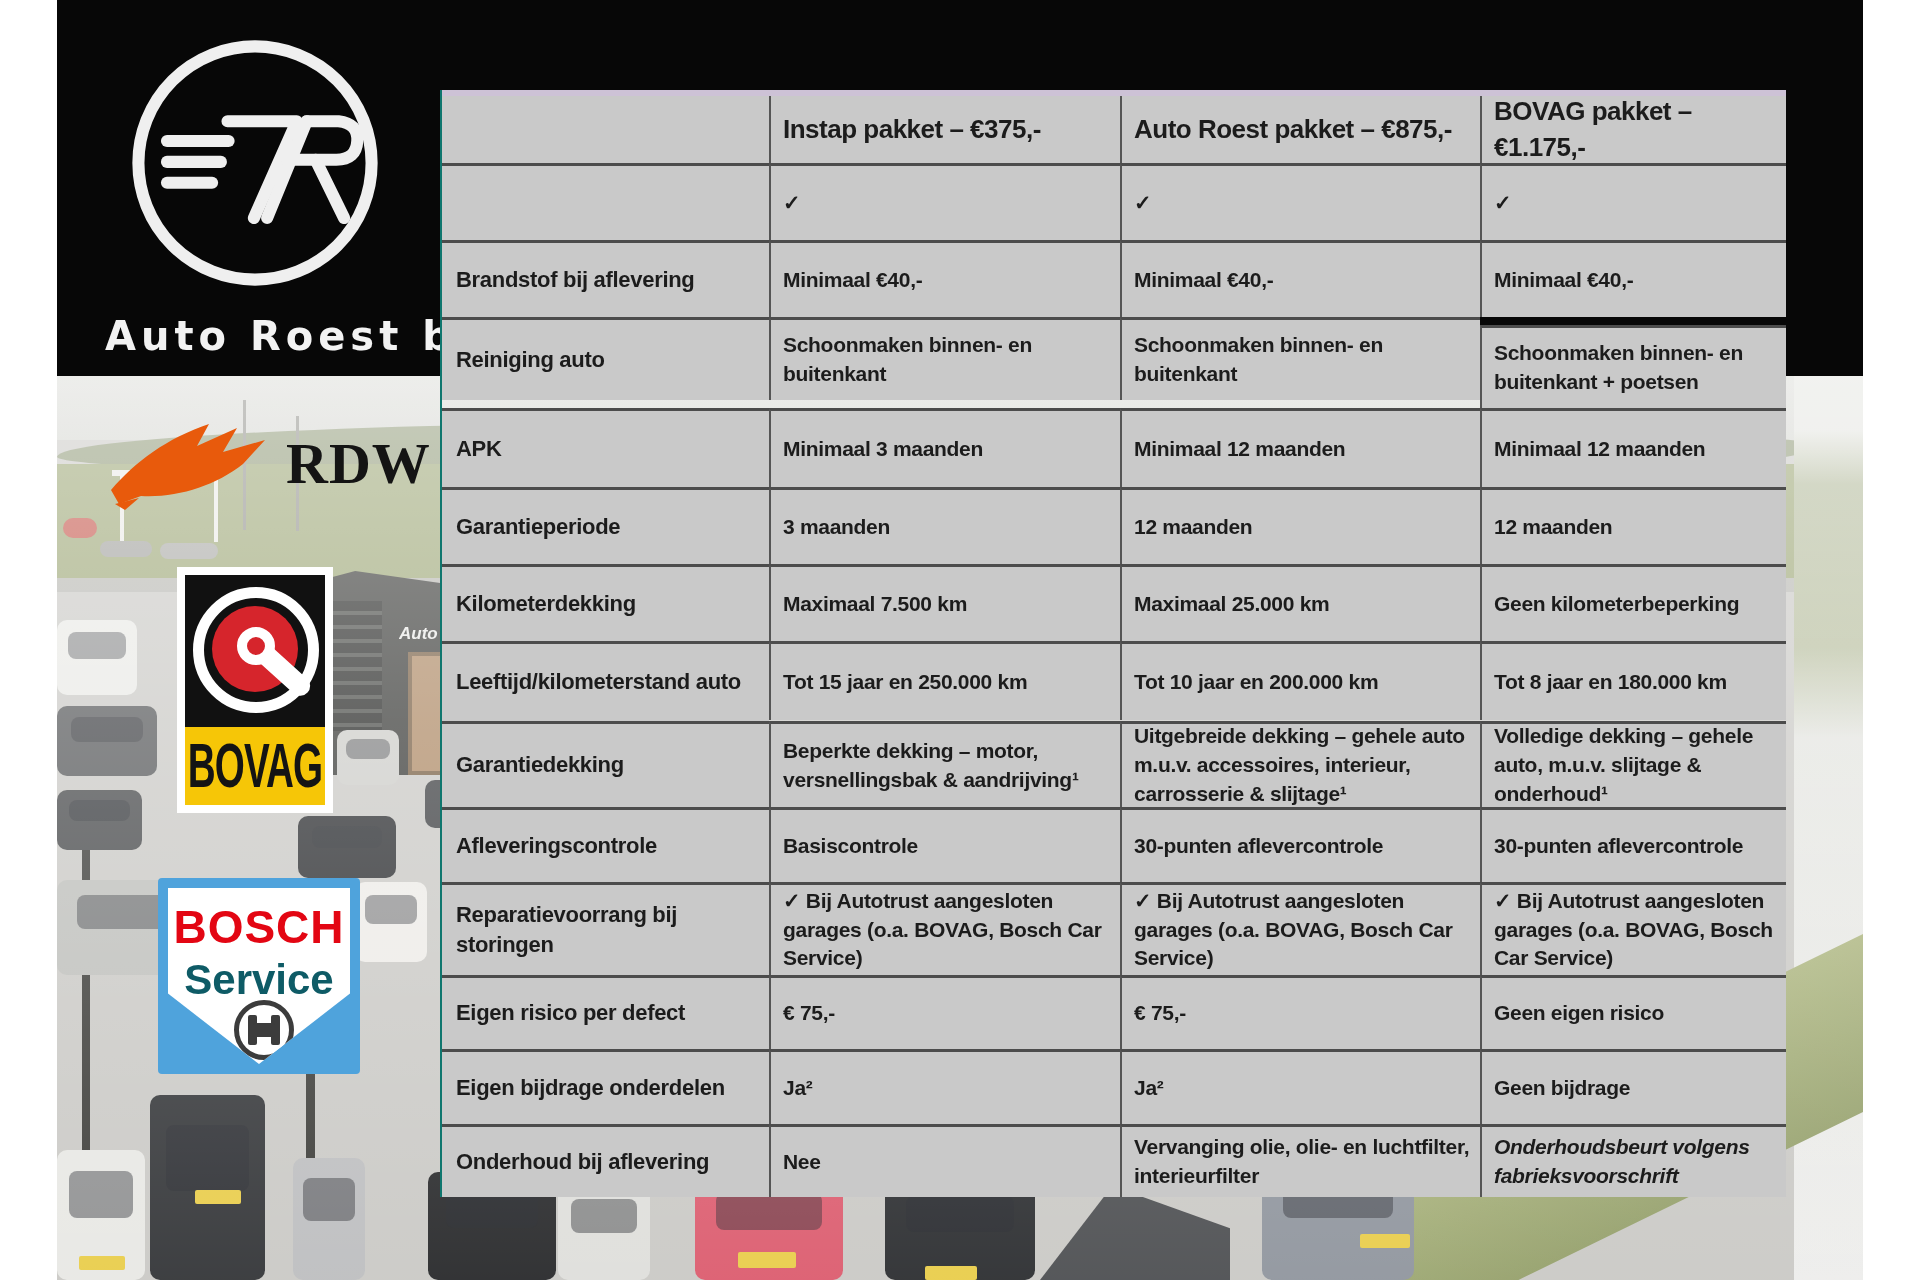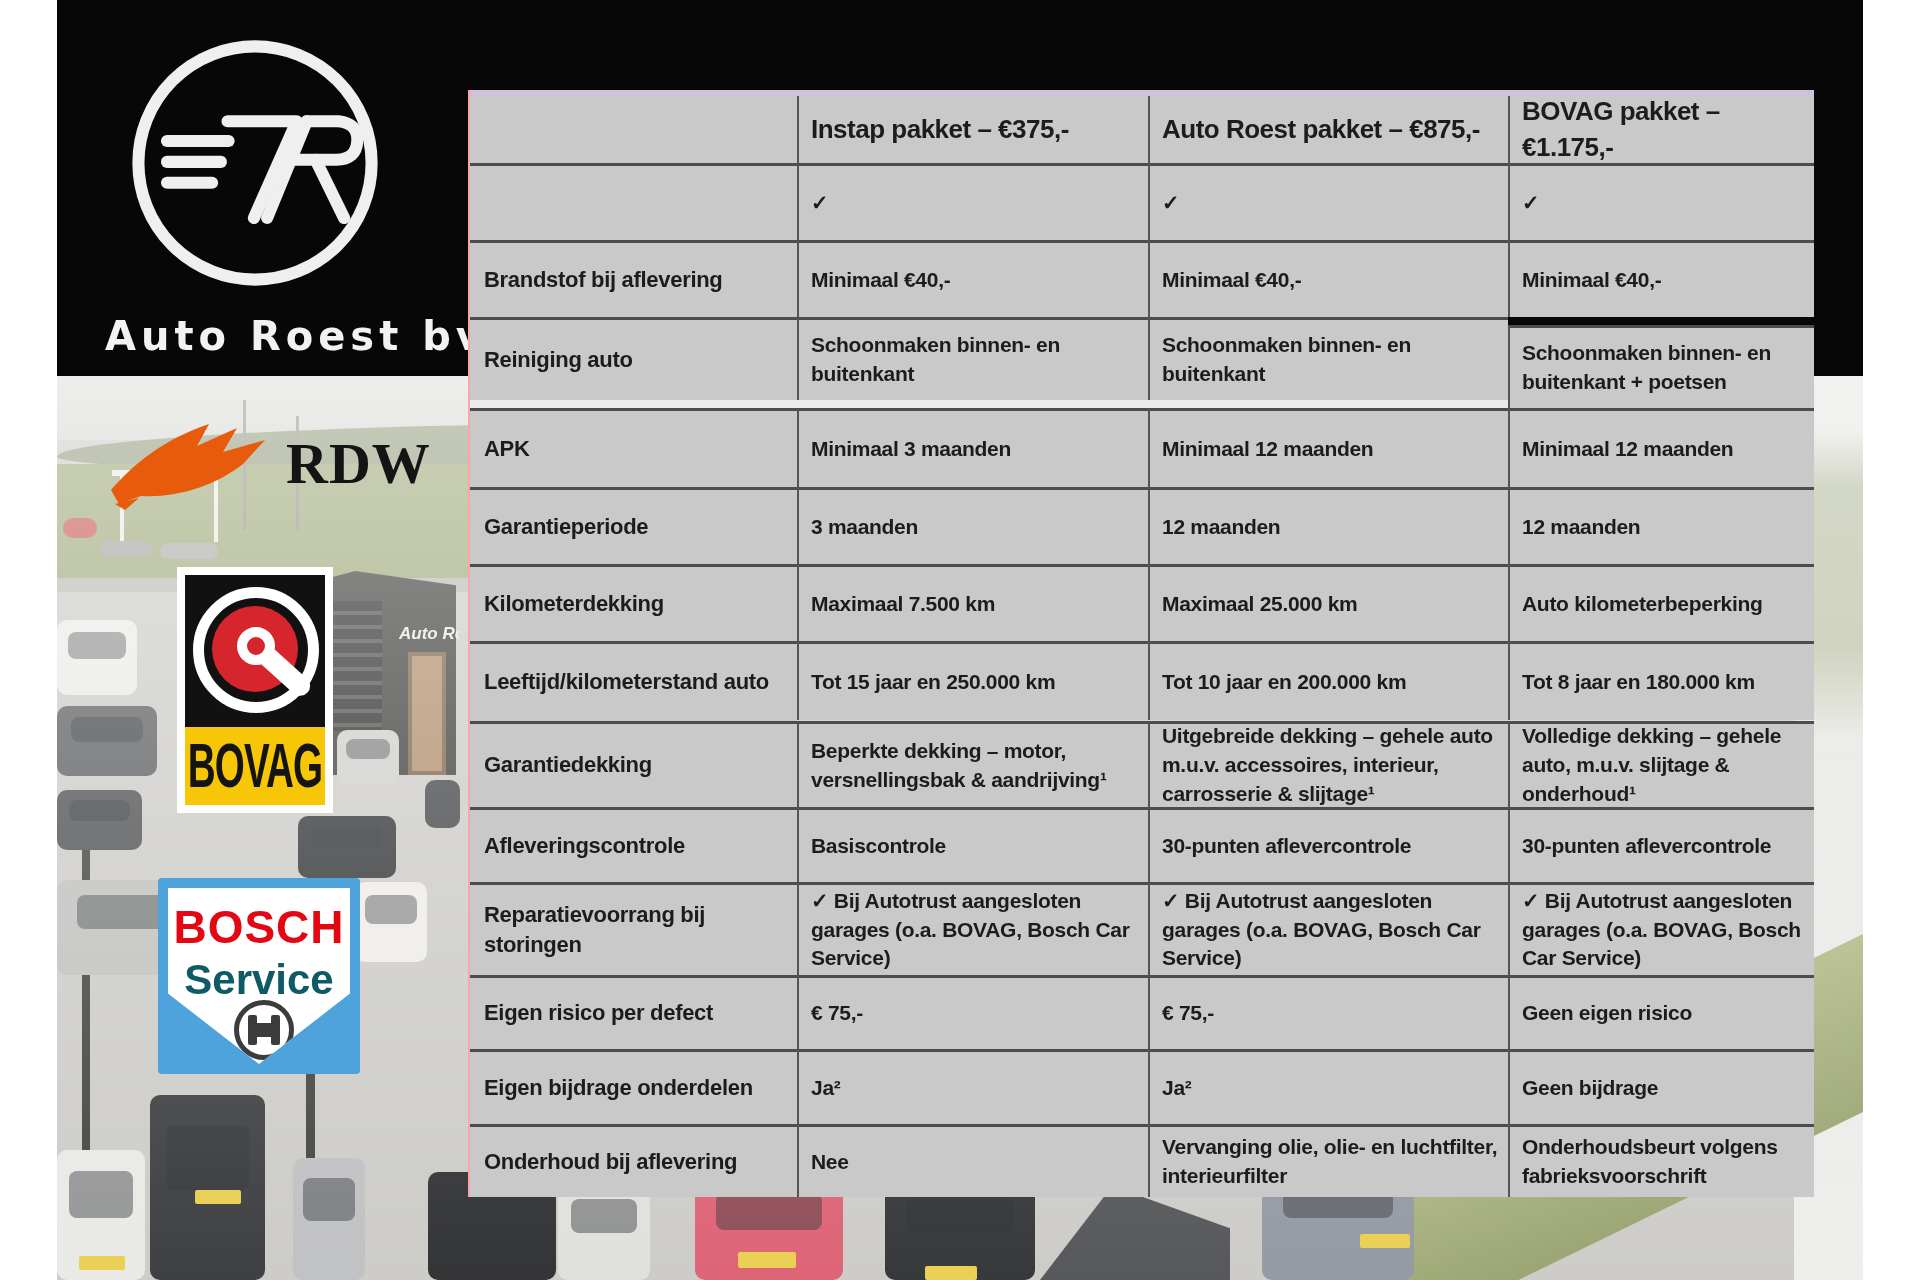--- a/index.html
+++ b/index.html
@@ -55,21 +55,21 @@
   #bosch{position:absolute;left:158px;top:878px;width:202px;height:196px;background:#4fa3dc;border-radius:4px;}
   #bosch-shield{position:absolute;left:10px;top:10px;width:182px;height:176px;background:#ffffff;
      clip-path:polygon(0 0,100% 0,100% 60%,50% 100%,0 60%);text-align:center;}
   #bosch-line1{margin-top:12px;font-weight:bold;font-size:46px;color:#e30613;letter-spacing:1px;}
   #bosch-line2{margin-top:2px;font-weight:bold;font-size:42px;color:#0e5b66;}
   #bosch-emblem{position:absolute;left:66px;top:112px;width:50px;height:50px;border:5px solid #3c3c3c;border-radius:50%;background:#ffffff;}
   #bosch-emblem span{position:absolute;top:10px;width:9px;height:30px;background:#3c3c3c;border-radius:2px;}
   #bosch-emblem .l{left:9px;} #bosch-emblem .r{left:32px;}
   #bosch-emblem .m{position:absolute;left:14px;top:18px;width:22px;height:14px;background:#3c3c3c;}
   
-  #pkg-table{position:absolute;left:468px;top:90px;width:1344px;border-left:2px solid #fca5a5;box-sizing:content-box;}
+  #pkg-table{position:absolute;left:440px;top:90px;width:1344px;border-left:2px solid #0f766e;box-sizing:content-box;}
   #lavender{height:6px;background:#cdc2d6;}
   #grid{display:grid;grid-template-columns:327px 351px 360px 306px;}
   .cell{background:#c9c9c9;color:#1c1c1c;display:flex;align-items:center;box-sizing:border-box;
      font-weight:bold;font-size:21px;line-height:1.38;letter-spacing:-0.3px;padding:4px 10px 4px 12px;}
   .cell.vcol{border-left:2px solid #555555;}
   .cell.bt{border-top:3px solid #4c4c4c;}
   .cell.th{font-size:26px;letter-spacing:-0.5px;}
   .cell.lbl{font-size:22px;padding-left:14px;}
 </style>
 </head>
@@ -200,21 +200,21 @@
         <div class="cell vcol bt" style="height: 79px;">Minimaal 3 maanden</div>
         <div class="cell vcol bt" style="height: 79px;">Minimaal 12 maanden</div>
         <div class="cell vcol bt" style="height: 79px;">Minimaal 12 maanden</div>
         <div class="cell lbl bt" style="height: 77px;">Garantieperiode</div>
         <div class="cell vcol bt" style="height: 77px;">3 maanden</div>
         <div class="cell vcol bt" style="height: 77px;">12 maanden</div>
         <div class="cell vcol bt" style="height: 77px;">12 maanden</div>
         <div class="cell lbl bt" style="height: 77px;">Kilometerdekking</div>
         <div class="cell vcol bt" style="height: 77px;">Maximaal 7.500 km</div>
         <div class="cell vcol bt" style="height: 77px;">Maximaal 25.000 km</div>
-        <div class="cell vcol bt" style="height: 77px;">Auto kilometerbeperking</div>
+        <div class="cell vcol bt" style="height: 77px;">Geen kilometerbeperking</div>
         <div class="cell lbl bt" style="height: 80px;">Leeftijd/kilometerstand auto</div>
         <div class="cell vcol bt" style="height: 79px;">Tot 15 jaar en 250.000 km</div>
         <div class="cell vcol bt" style="height: 79px;">Tot 10 jaar en 200.000 km</div>
         <div class="cell vcol bt" style="height: 79px;">Tot 8 jaar en 180.000 km</div>
         <div class="cell lbl bt" style="height: 86px;">Garantiedekking</div>
         <div class="cell vcol bt" style="height: 86px;">Beperkte dekking – motor, versnellingsbak &amp; aandrijving¹</div>
         <div class="cell vcol bt" style="height: 86px;">Uitgebreide dekking – gehele auto m.u.v. accessoires, interieur, carrosserie &amp; slijtage¹</div>
         <div class="cell vcol bt" style="height: 86px;">Volledige dekking – gehele auto, m.u.v. slijtage &amp; onderhoud¹</div>
         <div class="cell lbl bt" style="height: 75px;">Afleveringscontrole</div>
         <div class="cell vcol bt" style="height: 75px;">Basiscontrole</div>
@@ -228,17 +228,17 @@
         <div class="cell vcol bt" style="height: 74px;">€ 75,-</div>
         <div class="cell vcol bt" style="height: 74px;">€ 75,-</div>
         <div class="cell vcol bt" style="height: 74px;">Geen eigen risico</div>
         <div class="cell lbl bt" style="height: 75px;">Eigen bijdrage onderdelen</div>
         <div class="cell vcol bt" style="height: 75px;">Ja²</div>
         <div class="cell vcol bt" style="height: 75px;">Ja²</div>
         <div class="cell vcol bt" style="height: 75px;">Geen bijdrage</div>
         <div class="cell lbl bt" style="height: 73px;">Onderhoud bij aflevering</div>
         <div class="cell vcol bt" style="height: 73px;">Nee</div>
         <div class="cell vcol bt" style="height: 73px;">Vervanging olie, olie- en luchtfilter, interieurfilter</div>
-        <div class="cell vcol bt" style="height: 73px;">Onderhoudsbeurt volgens fabrieksvoorschrift</div>
+        <div class="cell vcol bt" style="height: 73px; font-style: italic;">Onderhoudsbeurt volgens fabrieksvoorschrift</div>
       </div>
   </div>
 
 </div>
 
 </body></html>

